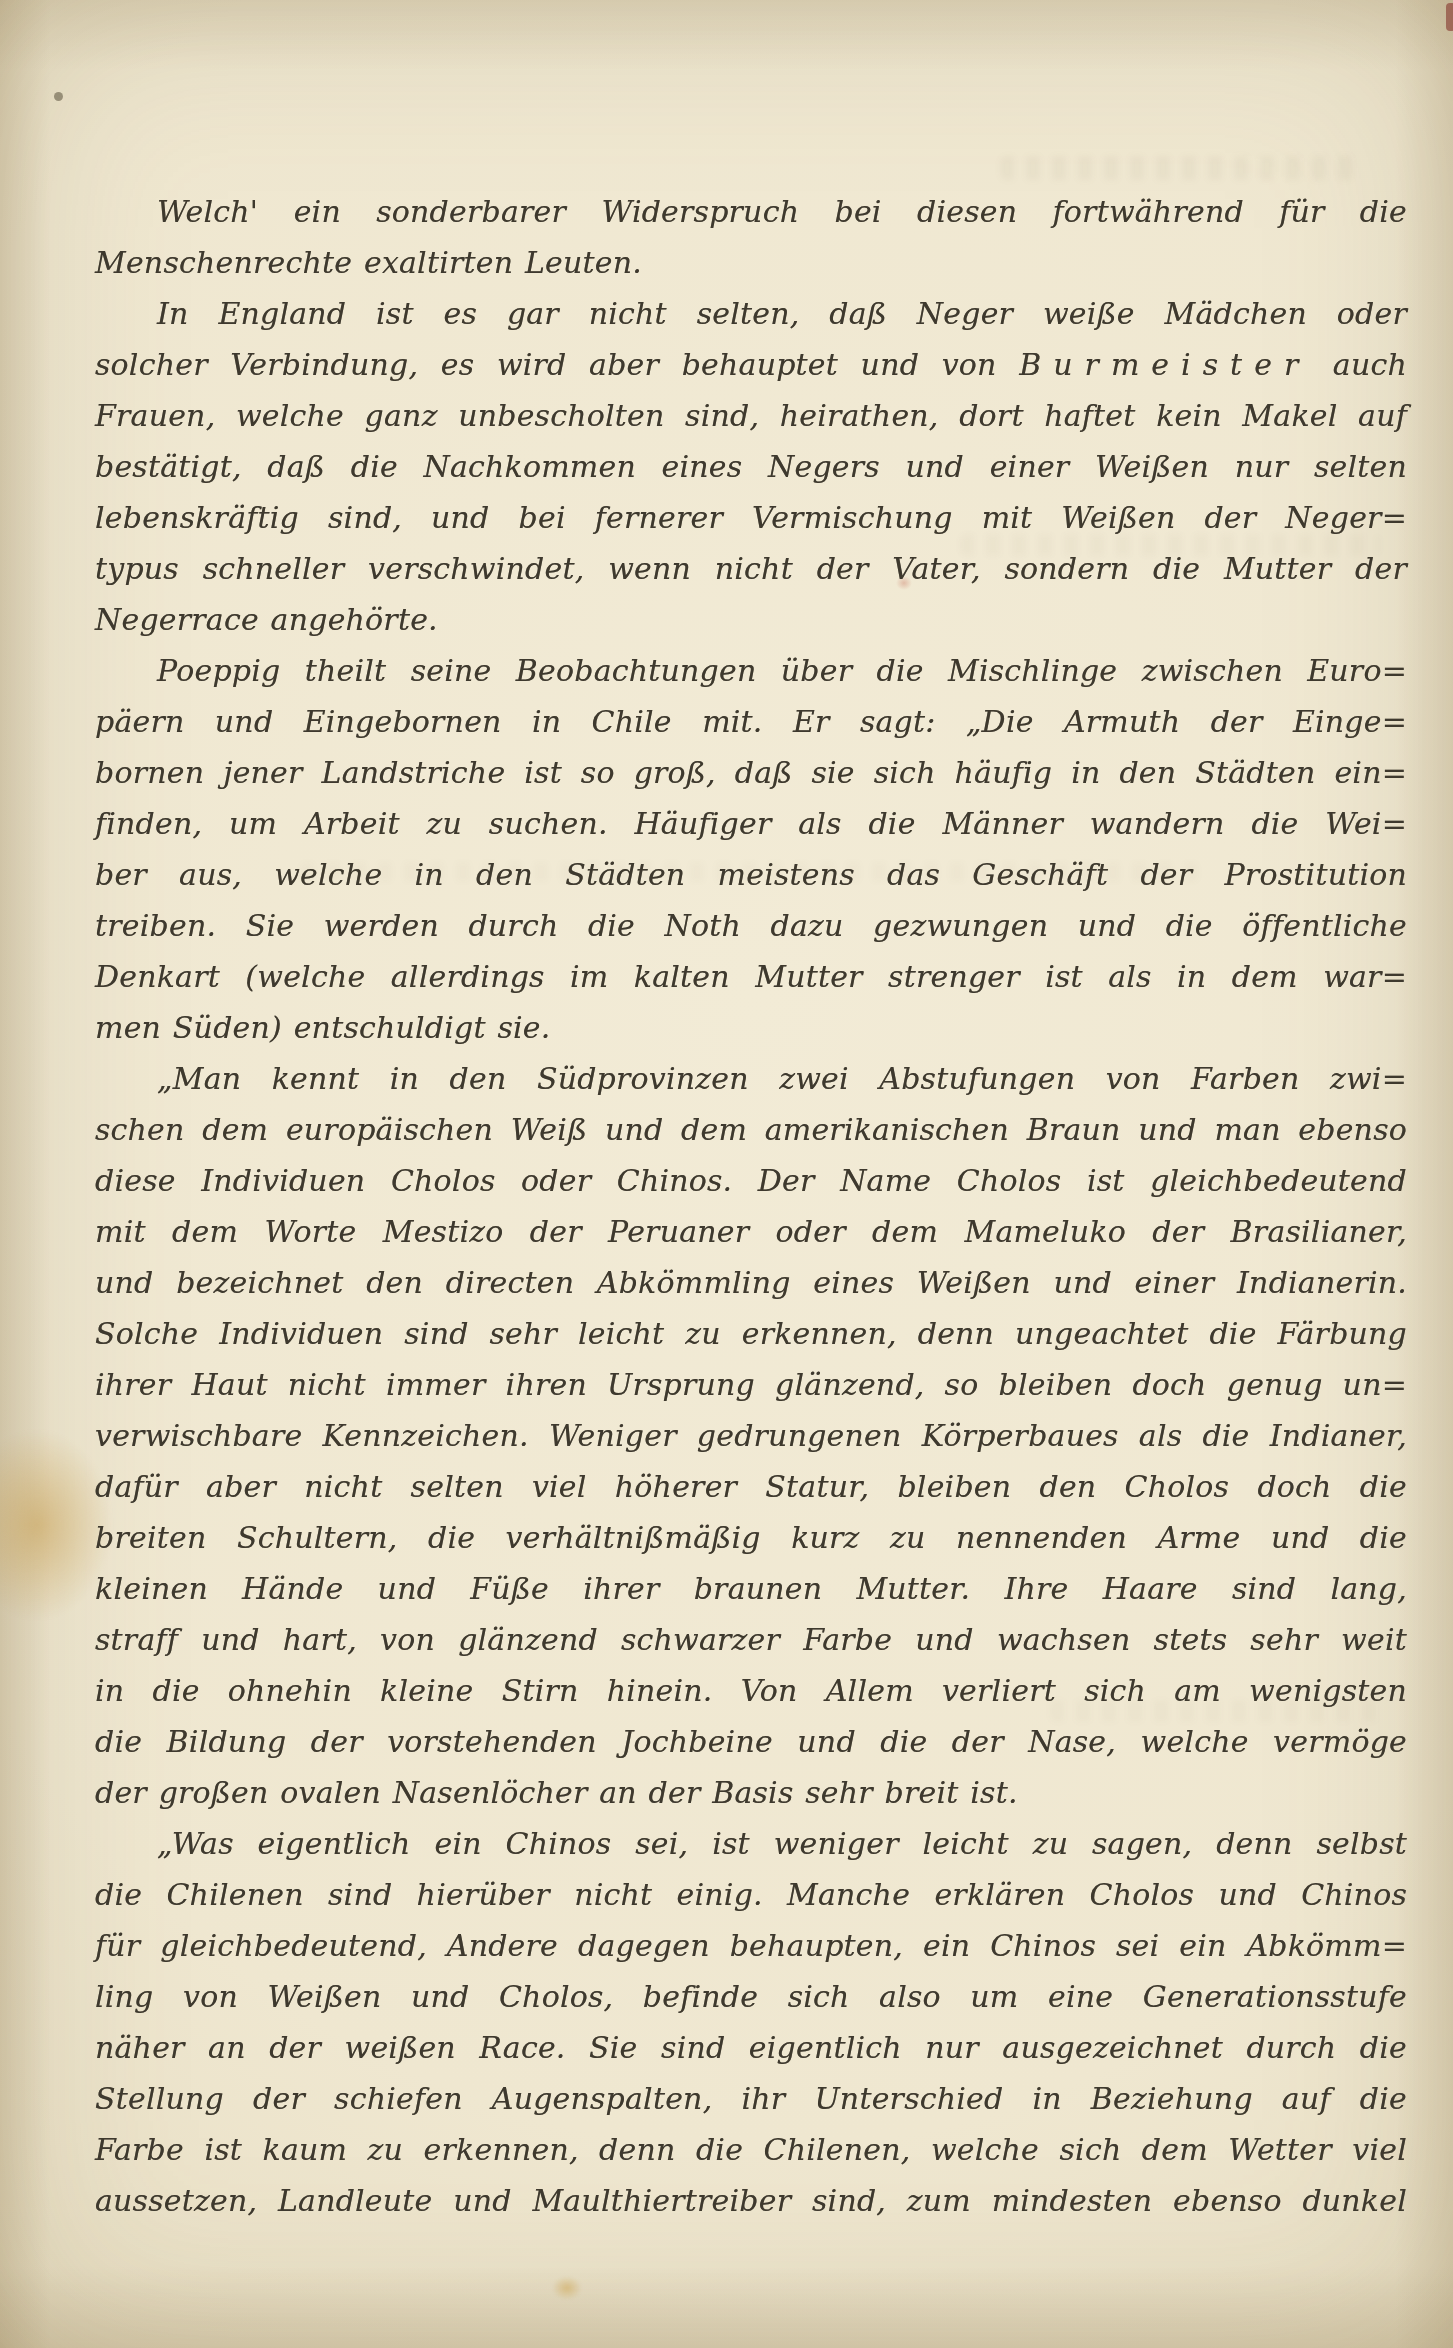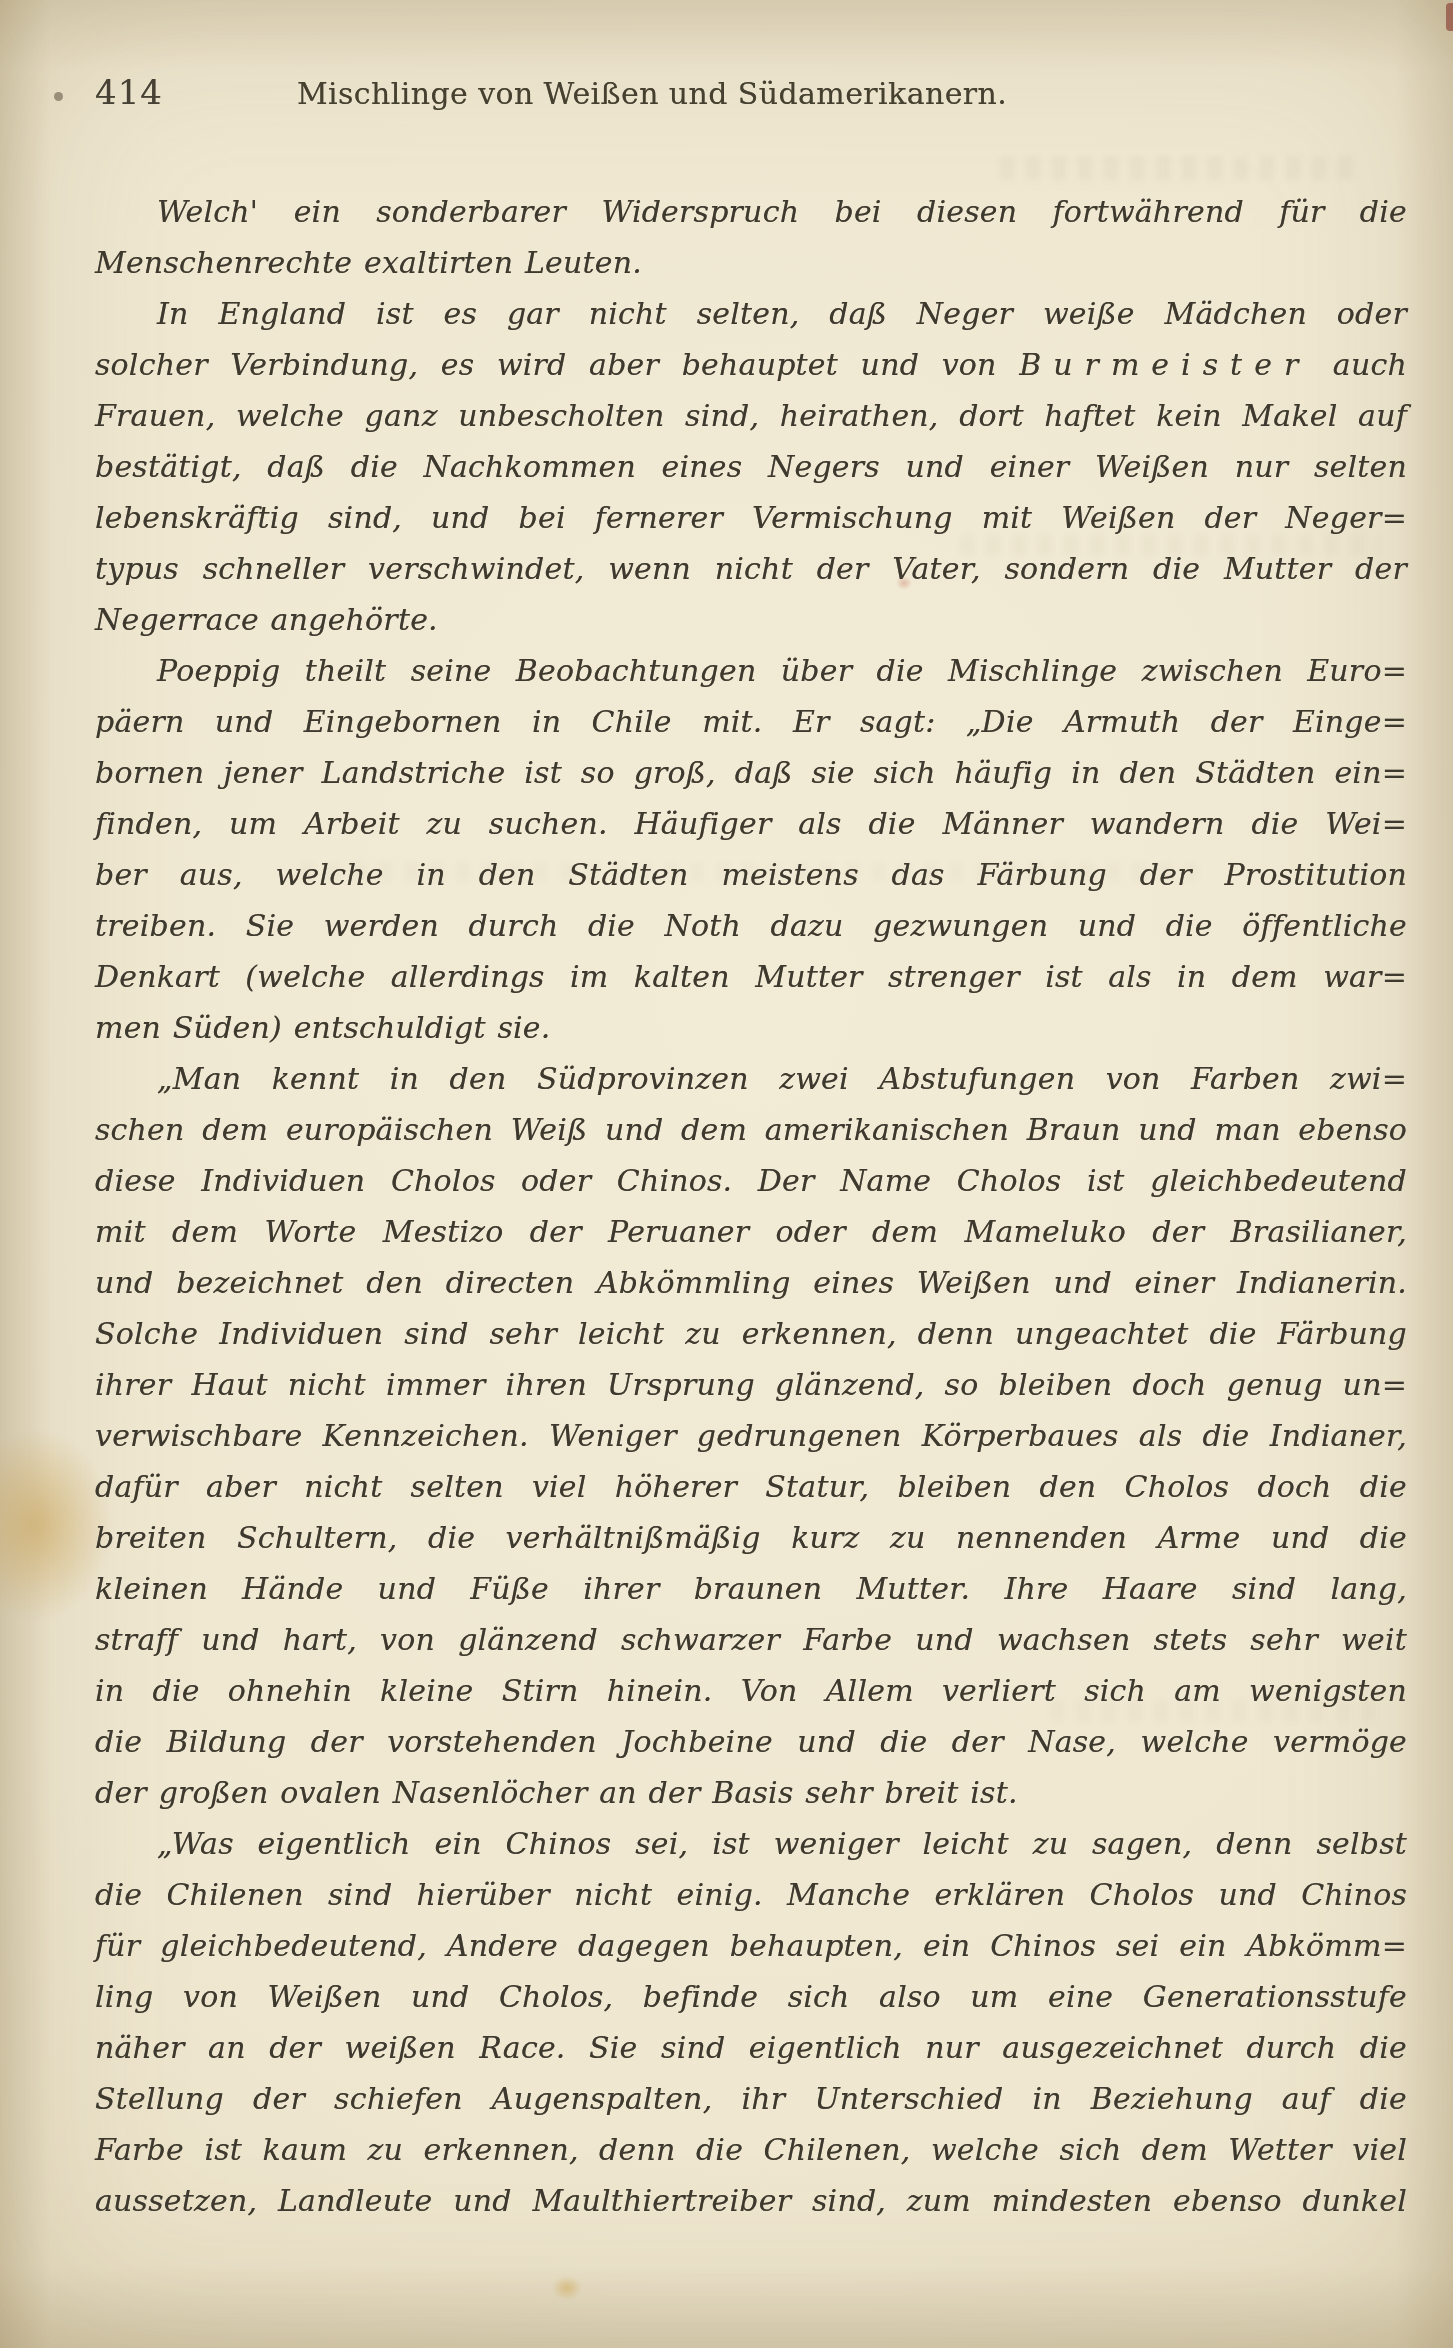--- a/index.html
+++ b/index.html
@@ -94,24 +94,20 @@
   <div class="ghost g1"></div>
   <div class="ghost g2"></div>
   <div class="ghost g3"></div>
   <div class="ghost g4"></div>
   <div class="stain-left"></div>
   <div class="stain-bottom"></div>
   <div class="stain-mid"></div>
   <div class="speck"></div>
   <div class="corner-mark"></div>
 
-  <div class="header">
-    <span class="pagenum">414</span>
-    <span class="running-title">Mischlinge von Weißen und Südamerikanern.</span>
-  </div>
 
   <div class="bodytext">
 
     <div>
       <div class="ln first">Welch' ein sonderbarer Widerspruch bei diesen fortwährend für die</div>
       <div class="ln end">Menschenrechte exaltirten Leuten.</div>
     </div>
 
     <div>
       <div class="ln first">In England ist es gar nicht selten, daß Neger weiße Mädchen oder</div>
@@ -125,21 +121,21 @@
       <div class="ln">lebenskräftig sind, und bei fernerer Vermischung mit Weißen der Neger=</div>
       <div class="ln">typus schneller verschwindet, wenn nicht der Vater, sondern die Mutter der</div>
       <div class="ln end">Negerrace angehörte.</div>
     </div>
 
     <div>
       <div class="ln first">Poeppig theilt seine Beobachtungen über die Mischlinge zwischen Euro=</div>
       <div class="ln">päern und Eingebornen in Chile mit. Er sagt: „Die Armuth der Einge=</div>
       <div class="ln">bornen jener Landstriche ist so groß, daß sie sich häufig in den Städten ein=</div>
       <div class="ln">finden, um Arbeit zu suchen. Häufiger als die Männer wandern die Wei=</div>
-      <div class="ln">ber aus, welche in den Städten meistens das Färbung der Prostitution</div>
+      <div class="ln">ber aus, welche in den Städten meistens das Geschäft der Prostitution</div>
       <div class="ln">treiben. Sie werden durch die Noth dazu gezwungen und die öffentliche</div>
       <div class="ln">Denkart (welche allerdings im kalten Mutter strenger ist als in dem war=</div>
       <div class="ln end">men Süden) entschuldigt sie.</div>
     </div>
 
     <div>
       <div class="ln first">„Man kennt in den Südprovinzen zwei Abstufungen von Farben zwi=</div>
       <div class="ln">schen dem europäischen Weiß und dem amerikanischen Braun und man ebenso</div>
       <div class="ln">diese Individuen Cholos oder Chinos. Der Name Cholos ist gleichbedeutend</div>
       <div class="ln">mit dem Worte Mestizo der Peruaner oder dem Mameluko der Brasilianer,</div>

